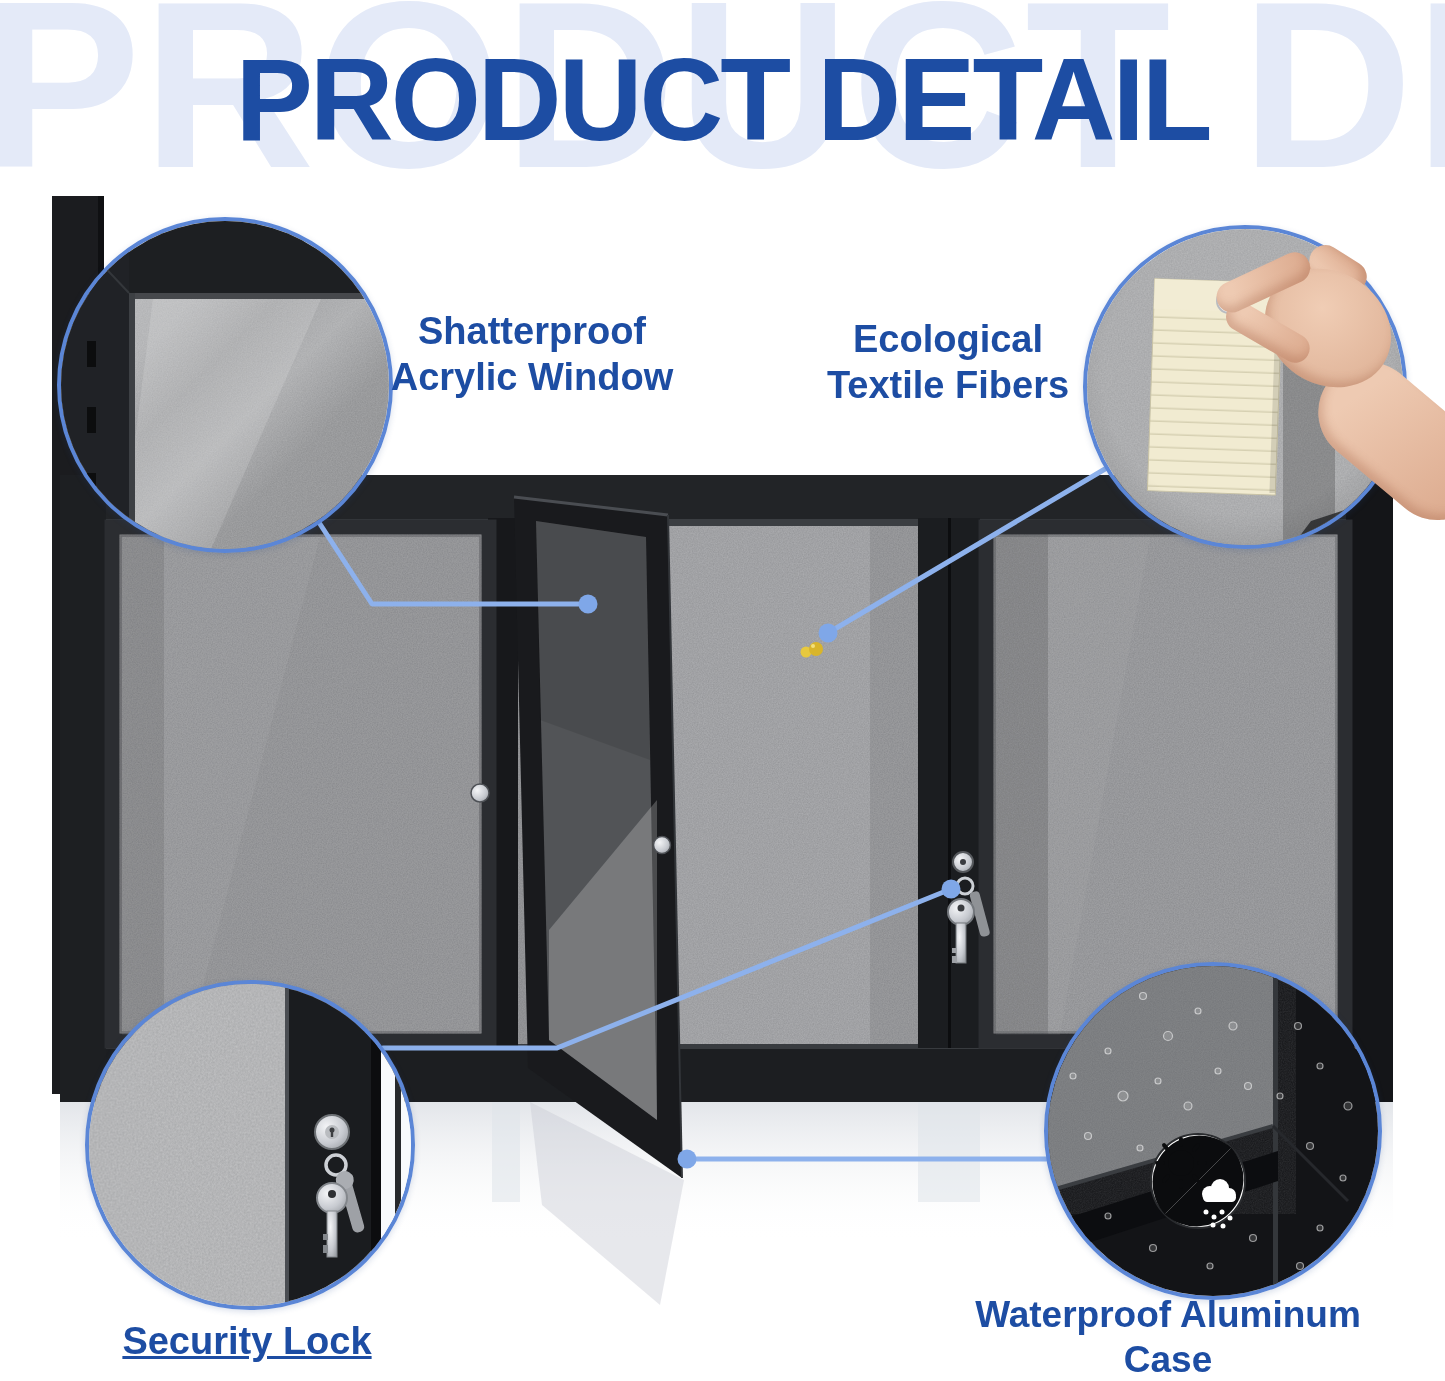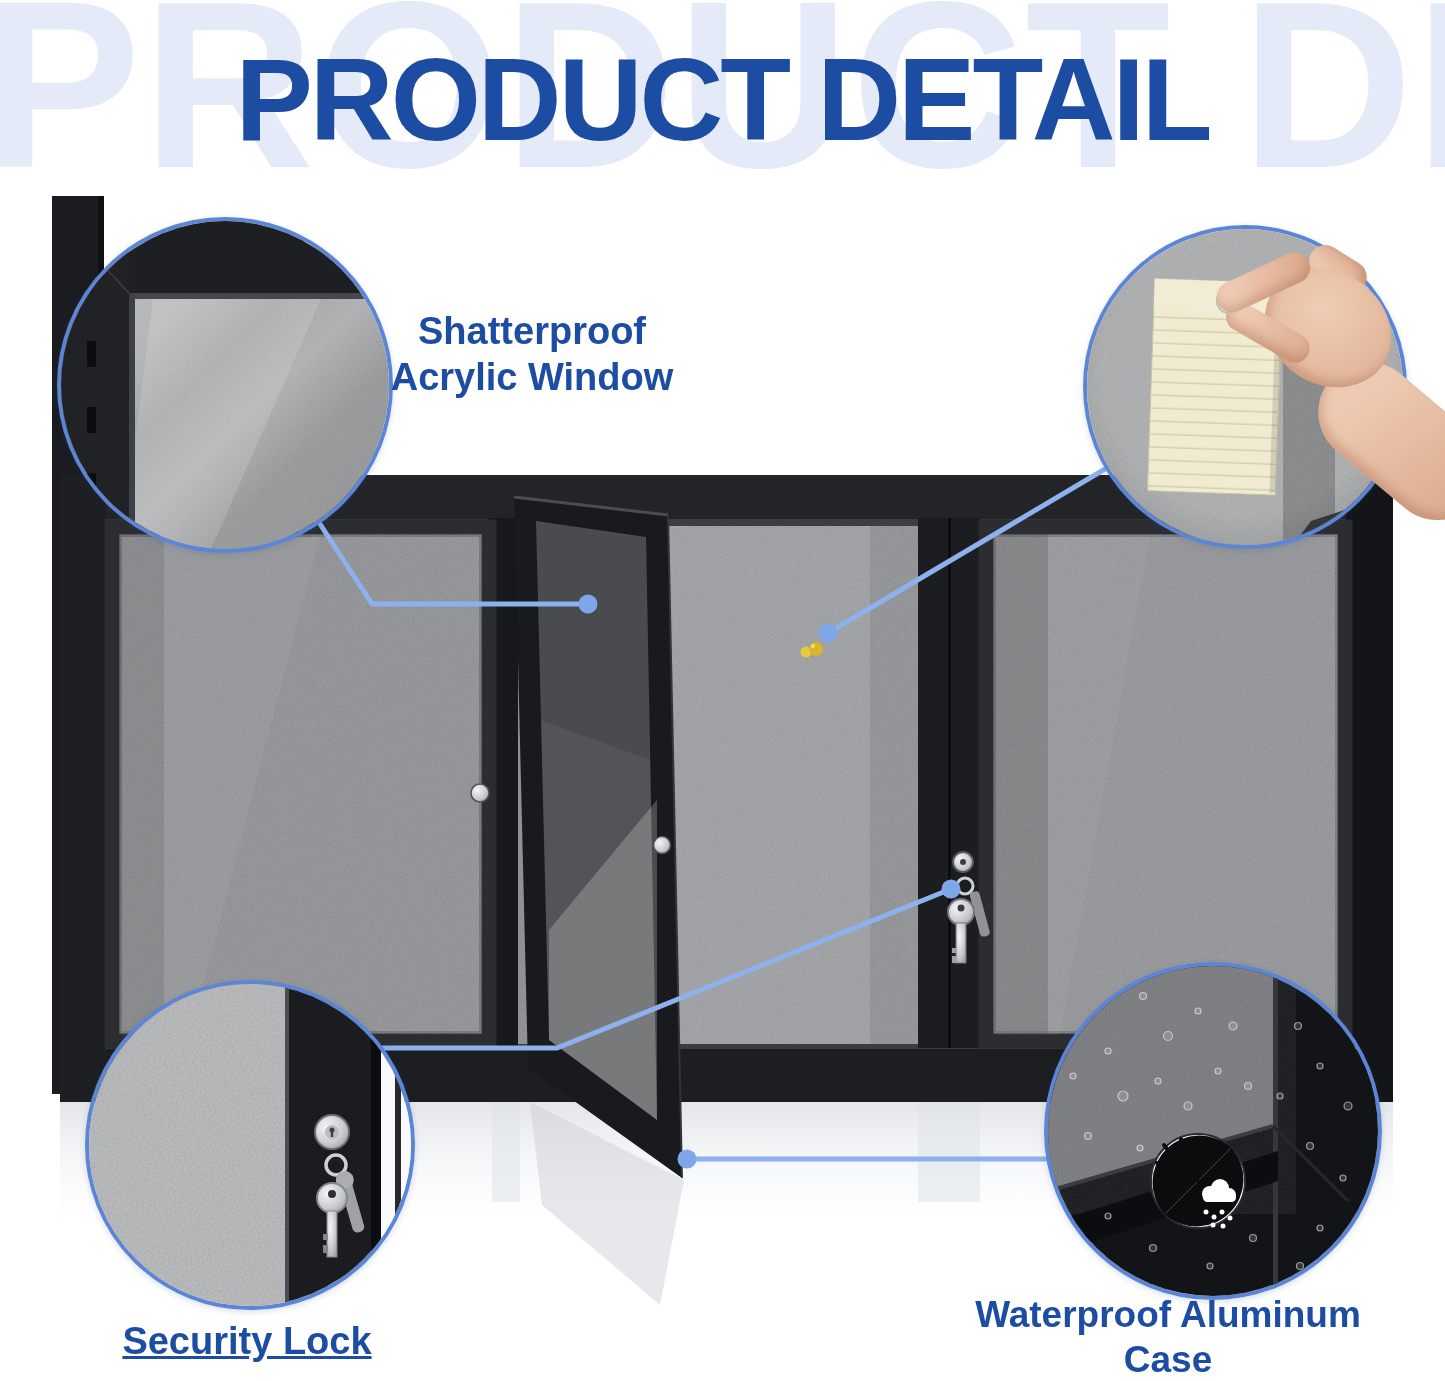--- a/index.html
+++ b/index.html
@@ -343,20 +343,24 @@
   <div class="hand-part knuckle1"></div>
   <div class="hand-part knuckle2"></div>
   <div class="hand-part palm"></div>
   <div class="hand-part finger-thumb"></div>
   <div class="hand-part finger-index"></div>
 
   <div class="callout-label lbl-acrylic">
     <div>Shatterproof</div>
     <div>Acrylic Window</div>
   </div>
+  <div class="callout-label lbl-textile">
+    <div>Ecological</div>
+    <div>Textile Fibers</div>
+  </div>
   <div class="callout-label lbl-security">
     <div>Security Lock</div>
   </div>
   <div class="callout-label lbl-water">
     <div>Waterproof Aluminum Case</div>
 
   </div>
 
 </div>
 

